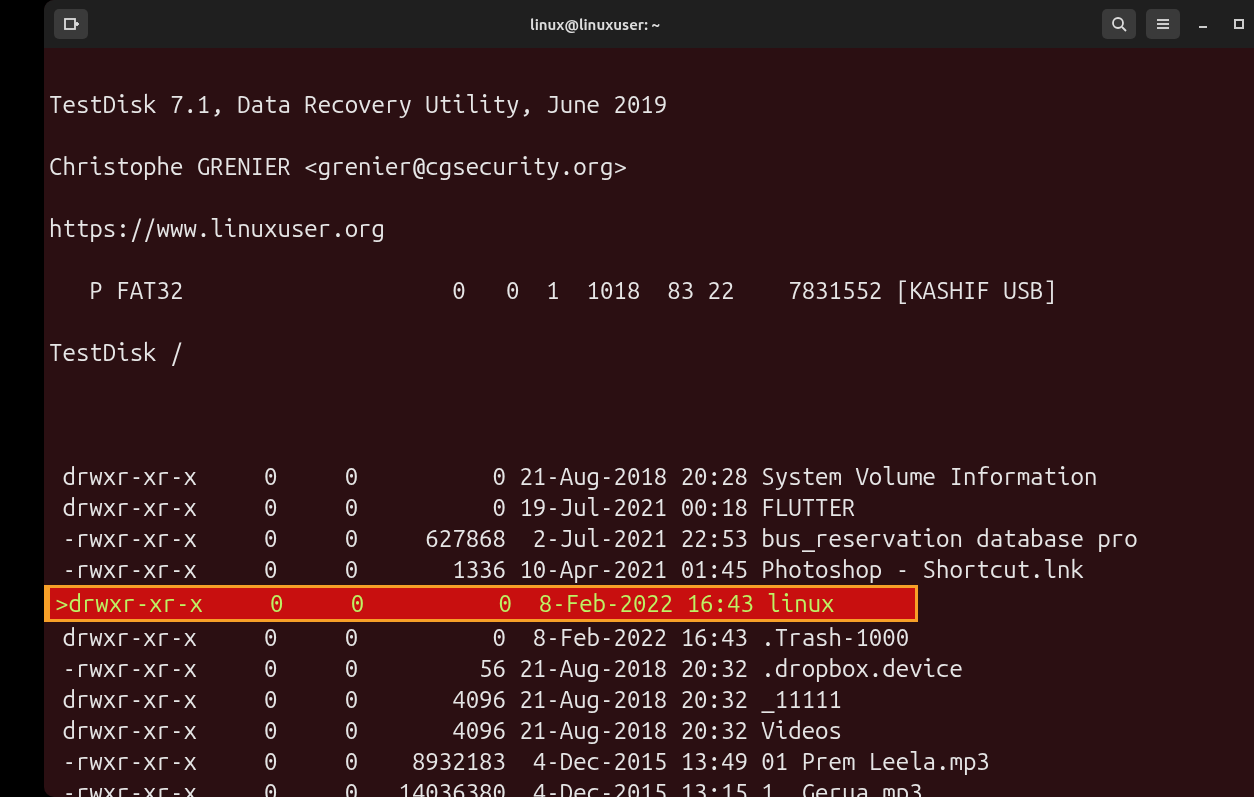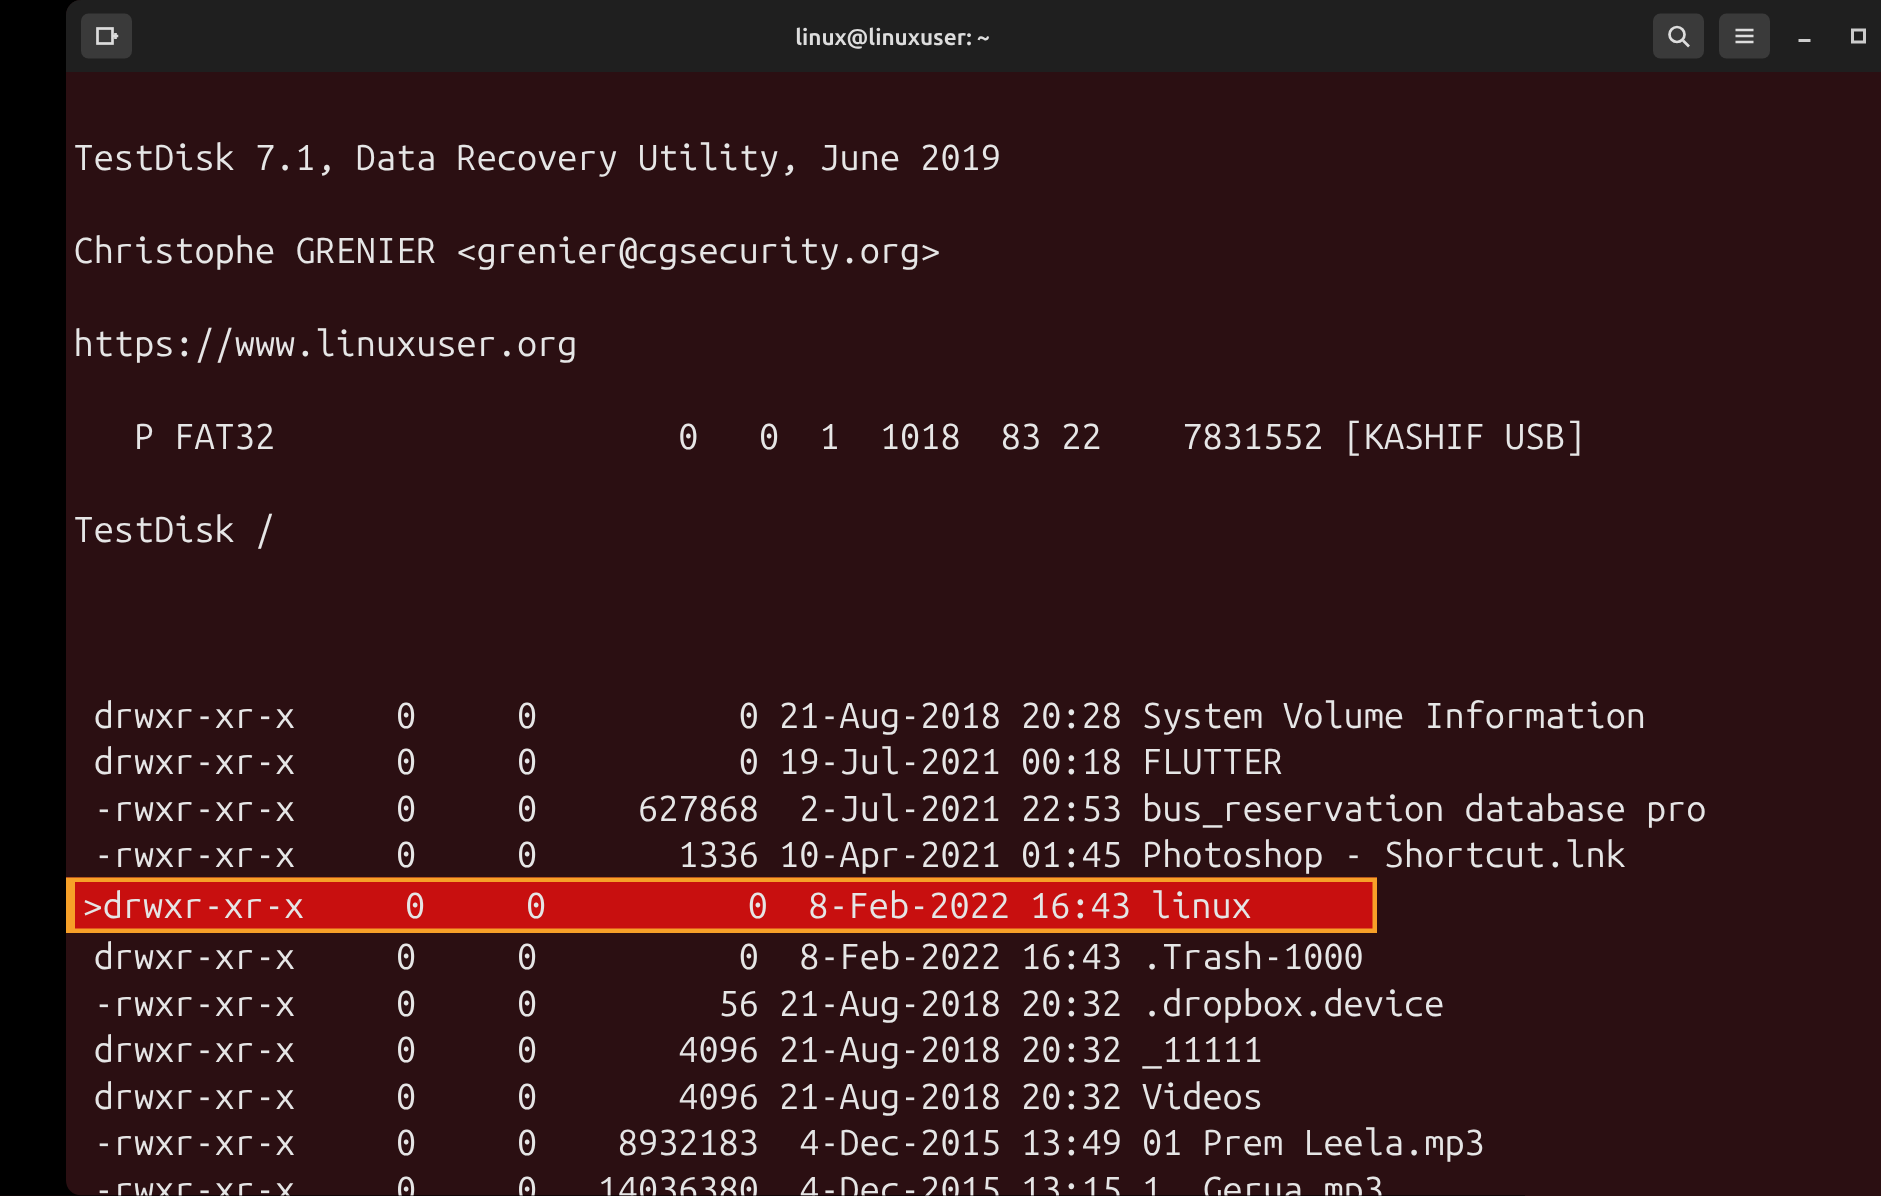--- a/index.html
+++ b/index.html
@@ -10,21 +10,21 @@
   .tb-btn { width:34px; height:30px; border-radius:5px; background:#3a3a3a; display:flex; align-items:center; justify-content:center; cursor:pointer; }
   .tb-btn svg { width:16px; height:16px; stroke:#ddd; fill:none; stroke-width:1.8; }
   .title { color:#ddd; font-family:"Ubuntu",sans-serif; font-size:15px; font-weight:bold; }
   .win-btn { width:26px; height:26px; border-radius:50%; display:flex; align-items:center; justify-content:center; cursor:pointer; }
   .win-btn.close-b { background:#e95420; }
   .win-btn svg { width:12px; height:12px; stroke:#fff; fill:none; stroke-width:2; }
   .win-btn.min svg, .win-btn.max svg { stroke:#ccc; }
   .term { padding:10px 0 0 5px; color:#e6e6e6; font-size:24px; line-height:31px; white-space:pre; }
   .row { display:block; }
   .sel-wrap { display:flex; align-items:stretch; }
-  .sel-line { background:#c80f0f; color:#e5e5e5; flex:0 0 auto; border:3px solid #f7a028; border-left:6px solid #f7a028; margin-left:-5px; padding-left:5px; }
+  .sel-line { background:#c80f0f; color:#bef264; flex:0 0 auto; border:3px solid #f7a028; border-left:6px solid #f7a028; margin-left:-5px; padding-left:5px; }
   .sel-line .inner { display:inline-block; }
   .del { color:#e5e5e5; }
 </style>
 </head>
 <body>
 
 <div class="window">
 
   <div class="titlebar">
     <div class="tb-left">

